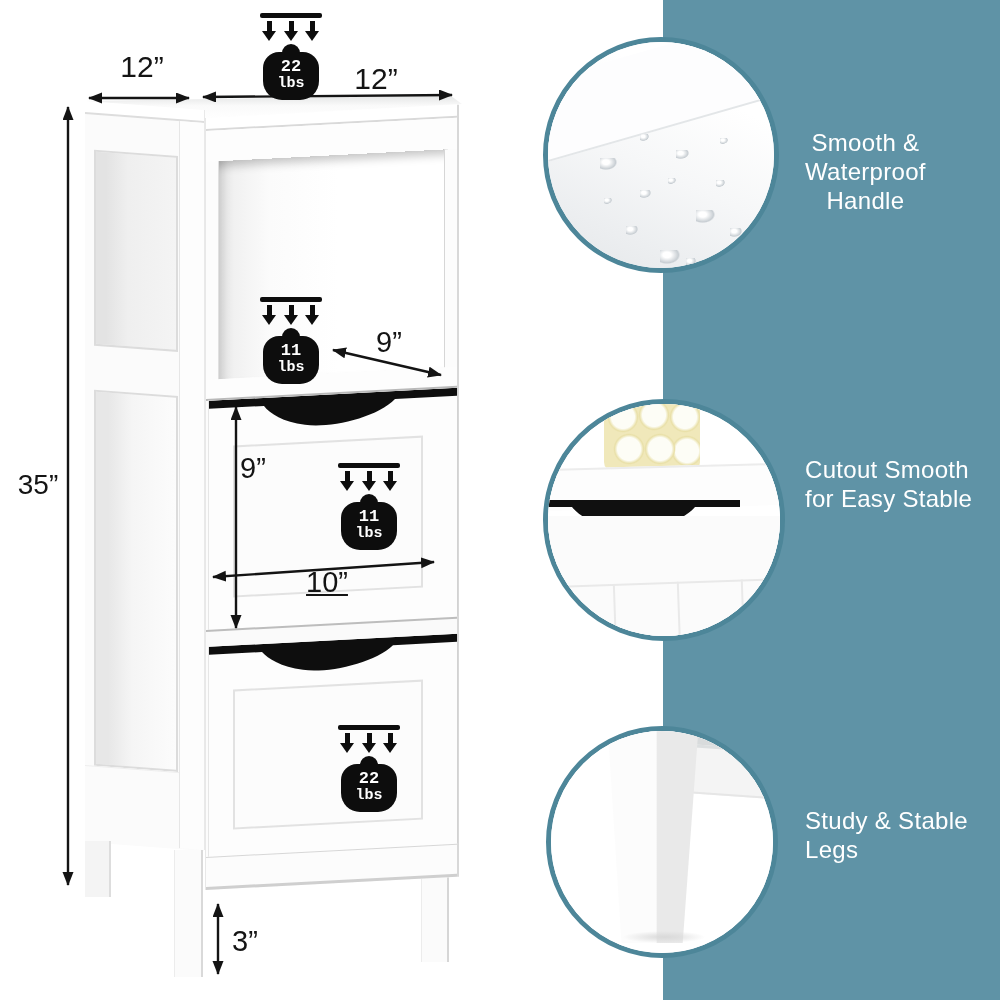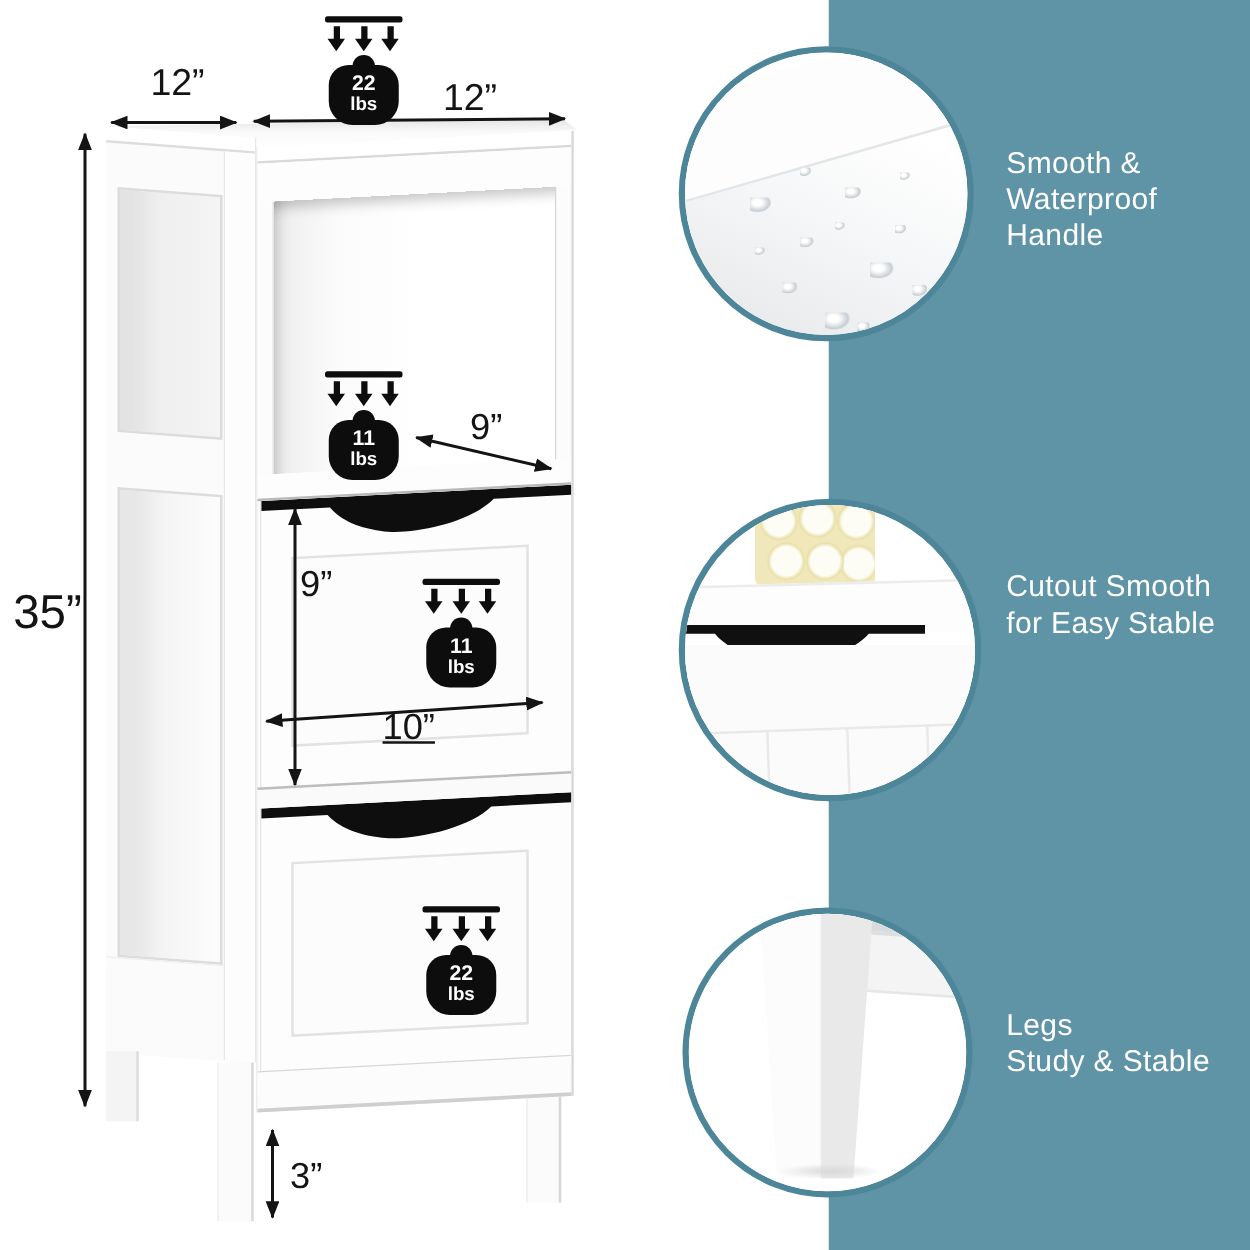--- a/index.html
+++ b/index.html
@@ -13,21 +13,21 @@
   
   .blue-panel{left:663px;top:0;width:337px;height:1000px;background:#5f93a6;z-index:1;}
   .feature-circle{
     position:absolute;border-radius:50%;border:5px solid #4d8699;background:#fff;
     overflow:hidden;box-sizing:border-box;z-index:2;
   }
   .fc1{left:543px;top:37px;width:236px;height:236px;}
   .fc2{left:543px;top:399px;width:242px;height:242px;}
   .fc3{left:546px;top:726px;width:232px;height:232px;}
   .feature-label{position:absolute;left:805px;color:#ffffff;font-size:24px;line-height:29px;letter-spacing:.3px;z-index:3;}
-  .fl1{top:116px;} .fl2{top:455px;} .fl3{top:806px;}
+  .fl1{top:128px;text-align:center;} .fl2{top:455px;} .fl3{top:806px;}
 
   
   .surf{position:absolute;inset:0;background:linear-gradient(205deg,#ffffff 25%,#f6f7f8 55%,#eceef0 80%,#e4e7e9 100%);}
   .surf-edge{position:absolute;left:-40px;top:4px;width:320px;height:78px;background:#fdfdfe;
     transform:rotate(-16deg);border-bottom:2px solid #e3e6e8;}
   .droplets{position:absolute;inset:0;
     background:
       radial-gradient(ellipse at 35% 35%, #fff 22%, #c8ced3 62%, transparent 72%) 52px 116px/17px 12px no-repeat,
       radial-gradient(ellipse at 35% 35%, #fff 22%, #c8ced3 62%, transparent 72%) 92px 148px/11px 8px no-repeat,
       radial-gradient(ellipse at 35% 35%, #fff 22%, #c8ced3 62%, transparent 72%) 128px 108px/13px 9px no-repeat,
@@ -124,39 +124,39 @@
   .leg{position:absolute;background:#fbfbfb;box-sizing:border-box;z-index:2;}
   .leg.bl{left:85px;top:841px;width:26px;height:56px;border-right:2px solid #dddddd;background:#f4f4f4;}
   .leg.fl{left:174px;top:850px;width:29px;height:127px;border-left:1px solid #ececec;border-right:2px solid #d9d9d9;}
   .leg.fr{left:421px;top:858px;width:28px;height:104px;border-left:1px solid #ececec;border-right:2px solid #d6d6d6;}
 
   
   .arrow-layer{left:0;top:0;width:1000px;height:1000px;z-index:5;pointer-events:none;}
   .dim-label{position:absolute;color:#141414;font-size:29px;text-align:center;z-index:6;}
   .lab-12a{left:100px;top:50px;width:84px;font-size:30px;}
   .lab-12b{left:334px;top:62px;width:84px;font-size:30px;}
-  .lab-35{left:8px;top:469px;width:60px;font-size:38px;}
+  .lab-35{left:8px;top:469px;width:60px;font-size:28px;}
   .lab-11{left:362px;top:326px;width:54px;}
   .lab-9{left:234px;top:452px;width:38px;}
   .lab-10{left:302px;top:566px;width:50px;text-decoration:underline;}
   .lab-3{left:222px;top:925px;width:46px;}
 
   
   .weight-group{position:absolute;width:62px;z-index:6;}
   .wg-top{left:260px;top:13px;}
   .wg-shelf{left:260px;top:297px;}
   .wg-dr1{left:338px;top:463px;}
   .wg-dr2{left:338px;top:725px;}
   .wg-bar{width:62px;height:5px;background:#0d0d0d;border-radius:2px;}
   .wg-arrows{display:flex;justify-content:space-between;width:58px;margin:3px auto 0;height:21px;}
   .dn-arrow{position:relative;width:15px;height:21px;}
   .dn-arrow::before{content:"";position:absolute;left:5px;top:0;width:5px;height:11px;background:#0d0d0d;}
   .dn-arrow::after{content:"";position:absolute;left:0;top:10px;width:0;height:0;
     border-left:7.5px solid transparent;border-right:7.5px solid transparent;border-top:10px solid #0d0d0d;}
-  .kettlebell{position:relative;width:56px;margin:10px auto 0;}
+  .kettlebell{position:relative;width:56px;margin:10px auto 0;font-family:Liberation Mono, monospace;}
   .kb-knob{position:absolute;top:-8px;left:50%;margin-left:-9px;width:18px;height:18px;border-radius:50%;background:#0d0d0d;}
   .kb-body{position:relative;width:56px;height:48px;background:#0d0d0d;border-radius:16px 16px 19px 19px;
     color:#ffffff;text-align:center;font-weight:bold;}
   .kb-value{padding-top:6px;font-size:17px;line-height:17px;}
   .kb-unit{font-size:15px;line-height:17px;}
 </style>
 </head>
 <body>
 
 <div class="abs blue-panel"></div>
@@ -190,22 +190,22 @@
 </div>
 
 <div class="feature-circle fc3">
   <div class="c3-base"></div>
   <div class="c3-sliver"></div>
   <div class="c3-board"></div>
   <div class="c3-leg"></div>
   <div class="c3-shadow"></div>
 </div>
 <div class="feature-label fl3">
+  <div>Study &amp; Stable</div>
   <div>Legs</div>
-  <div>Study &amp; Stable</div>
 </div>
 
 <div class="abs top-sliver"></div>
 
 <div class="abs side-panel">
   <div class="sp-board"></div>
   <div class="sp-inset up"></div>
   <div class="sp-inset lo"></div>
   <div class="sp-rail"></div>
   <div class="sp-corner"></div>

